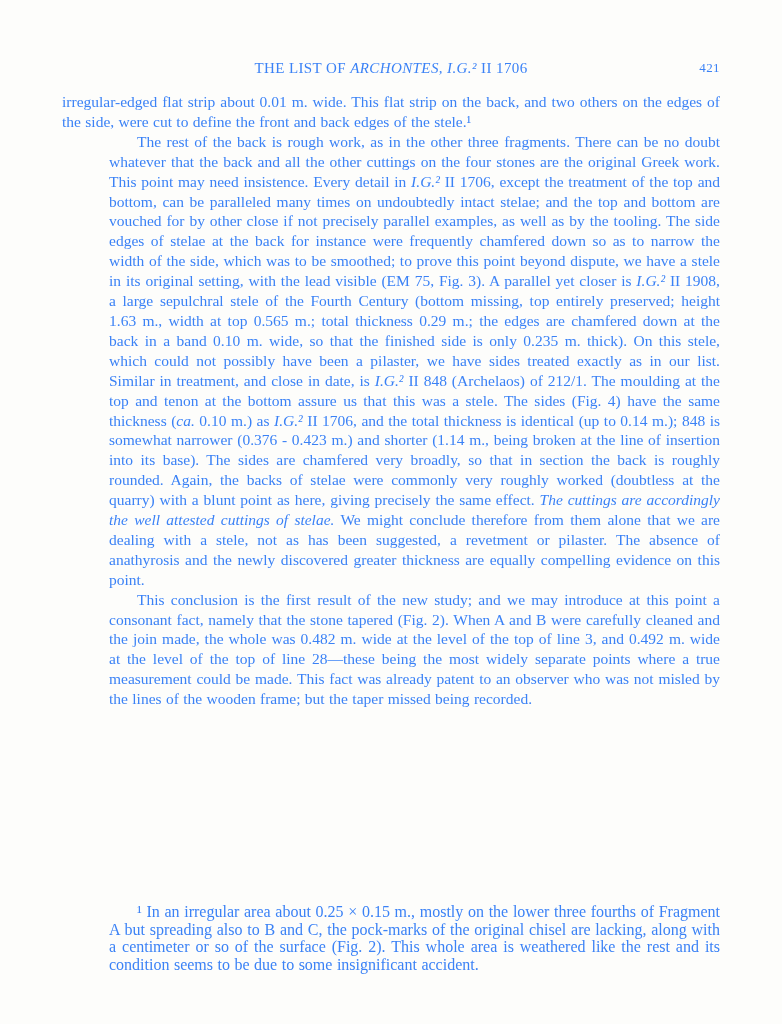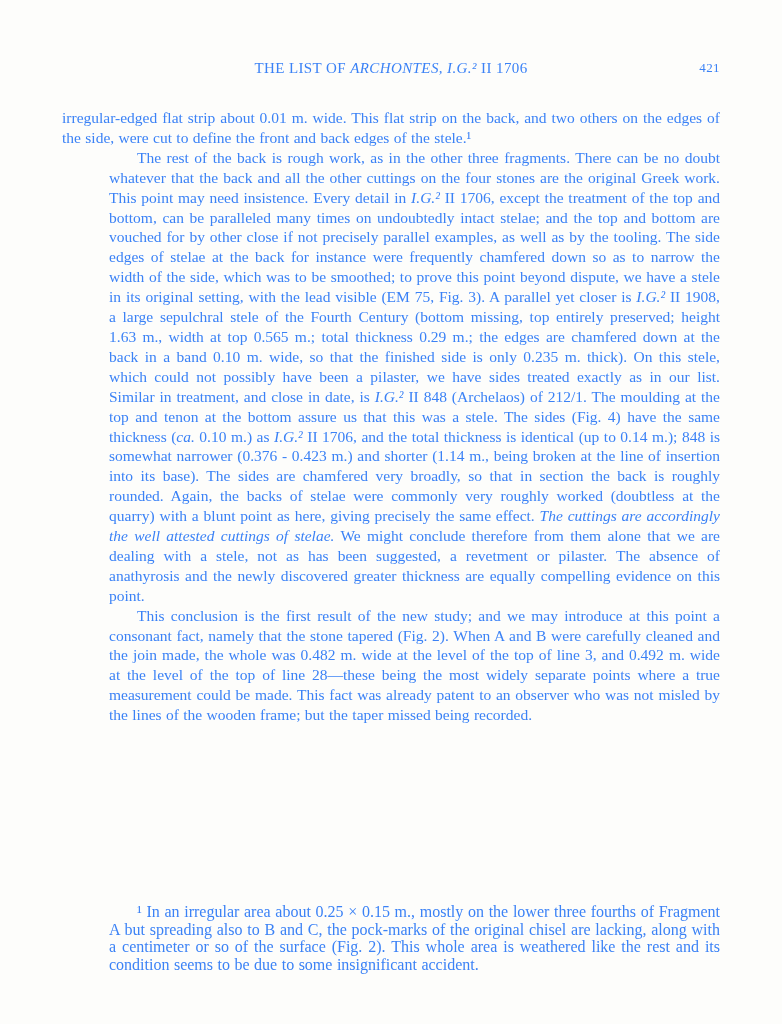--- a/index.html
+++ b/index.html
@@ -31,21 +31,21 @@
   .page-num {
     position: absolute;
     right: 0;
     top: 0;
     font-size: 13px;
     letter-spacing: 0.4px;
   }
   .content {
     position: absolute;
     left: 62px;
-    top: 108px;
+    top: 92px;
     width: 658px;
   }
   .para {
     margin: 0;
     font-size: 15.5px;
     line-height: 19.9px;
     text-align: justify;
     word-spacing: 0.5px;
   }
   .para.indent { text-indent: 28px; margin-left: 47px; }

